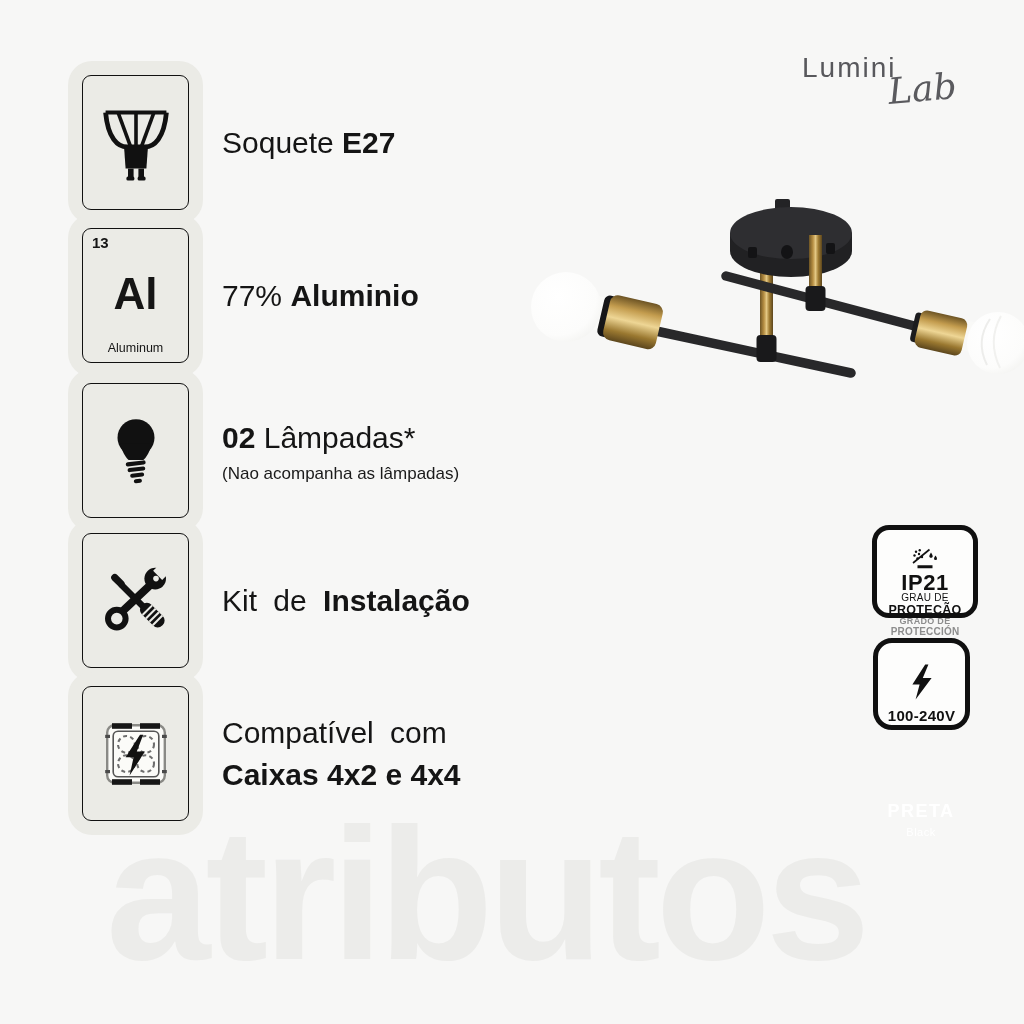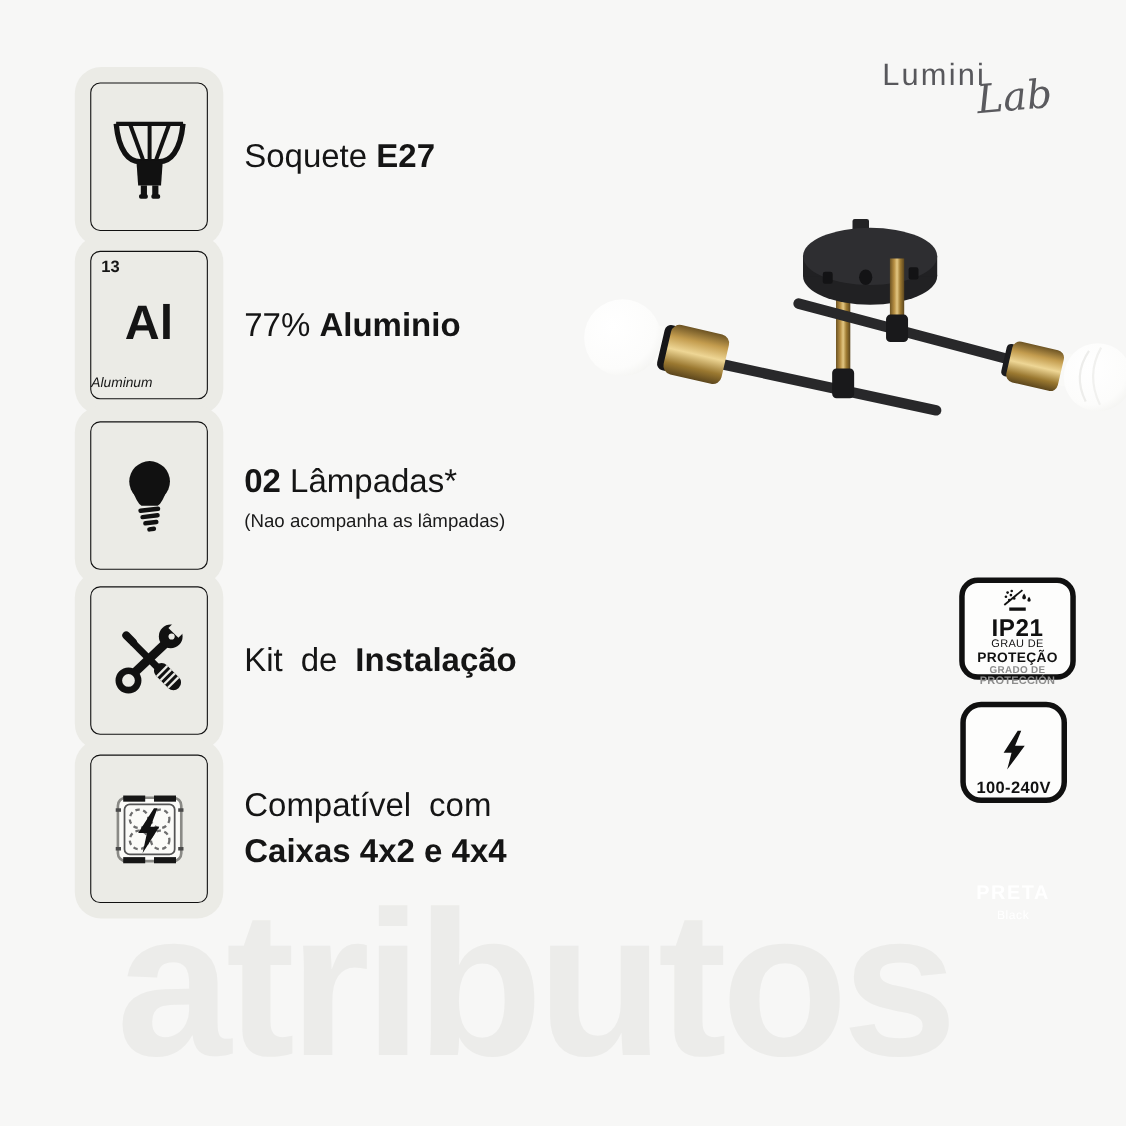--- a/index.html
+++ b/index.html
@@ -32,27 +32,27 @@
     position:absolute;inset:14px;border:1.7px solid #111;border-radius:9px;
     display:flex;align-items:center;justify-content:center;background:transparent;
   }
   .feat-label{font-size:30px;line-height:1.38;}
   .t-b{font-weight:700;}
   .wide{word-spacing:8px;}
   .feat-note{font-size:17px;margin-top:5px;color:#1a1a1a;}
   
   .el-number{position:absolute;top:5px;left:9px;font-size:15px;font-weight:700;}
   .el-symbol{font-size:44px;font-weight:700;margin-top:-4px;}
-  .el-name{position:absolute;bottom:7px;left:0;right:0;font-size:12.5px;font-style:italic;}
+  .el-name{position:absolute;bottom:7px;left:0;right:0;text-align:center;font-size:12.5px;}
   
   .badge{
     position:absolute;box-sizing:border-box;background:#fdfdfc;
     border:5px solid #101010;text-align:center;color:#111;
   }
-  .badge-ip{left:872px;top:525px;width:106px;height:93px;border-radius:17px;padding-top:5px;}
+  .badge-ip{left:872px;top:525px;width:106px;height:93px;border-radius:17px;padding-top:18px;}
   .badge-ip .code{font-size:22px;font-weight:700;line-height:0.92;letter-spacing:0.5px;}
   .badge-ip .l1{font-size:10px;font-weight:400;line-height:1.05;letter-spacing:0.3px;}
   .badge-ip .l2{font-size:12.5px;font-weight:700;line-height:1.0;letter-spacing:0.3px;}
   .badge-ip .l3{font-size:9px;font-weight:700;line-height:1.15;color:#8d8d8d;letter-spacing:0.3px;}
   .badge-ip .l4{font-size:10px;font-weight:700;line-height:1.0;color:#8d8d8d;letter-spacing:0.2px;}
   .badge-v{left:873px;top:638px;width:97px;height:92px;border-radius:19px;padding-top:19px;}
   .badge-v .vlabel{font-size:15px;font-weight:700;letter-spacing:0.3px;margin-top:1px;}
   
   .color-label{position:absolute;left:859px;top:801px;width:124px;text-align:center;color:#ffffff;}
   .color-label .main{font-size:18px;font-weight:700;letter-spacing:1.5px;}

